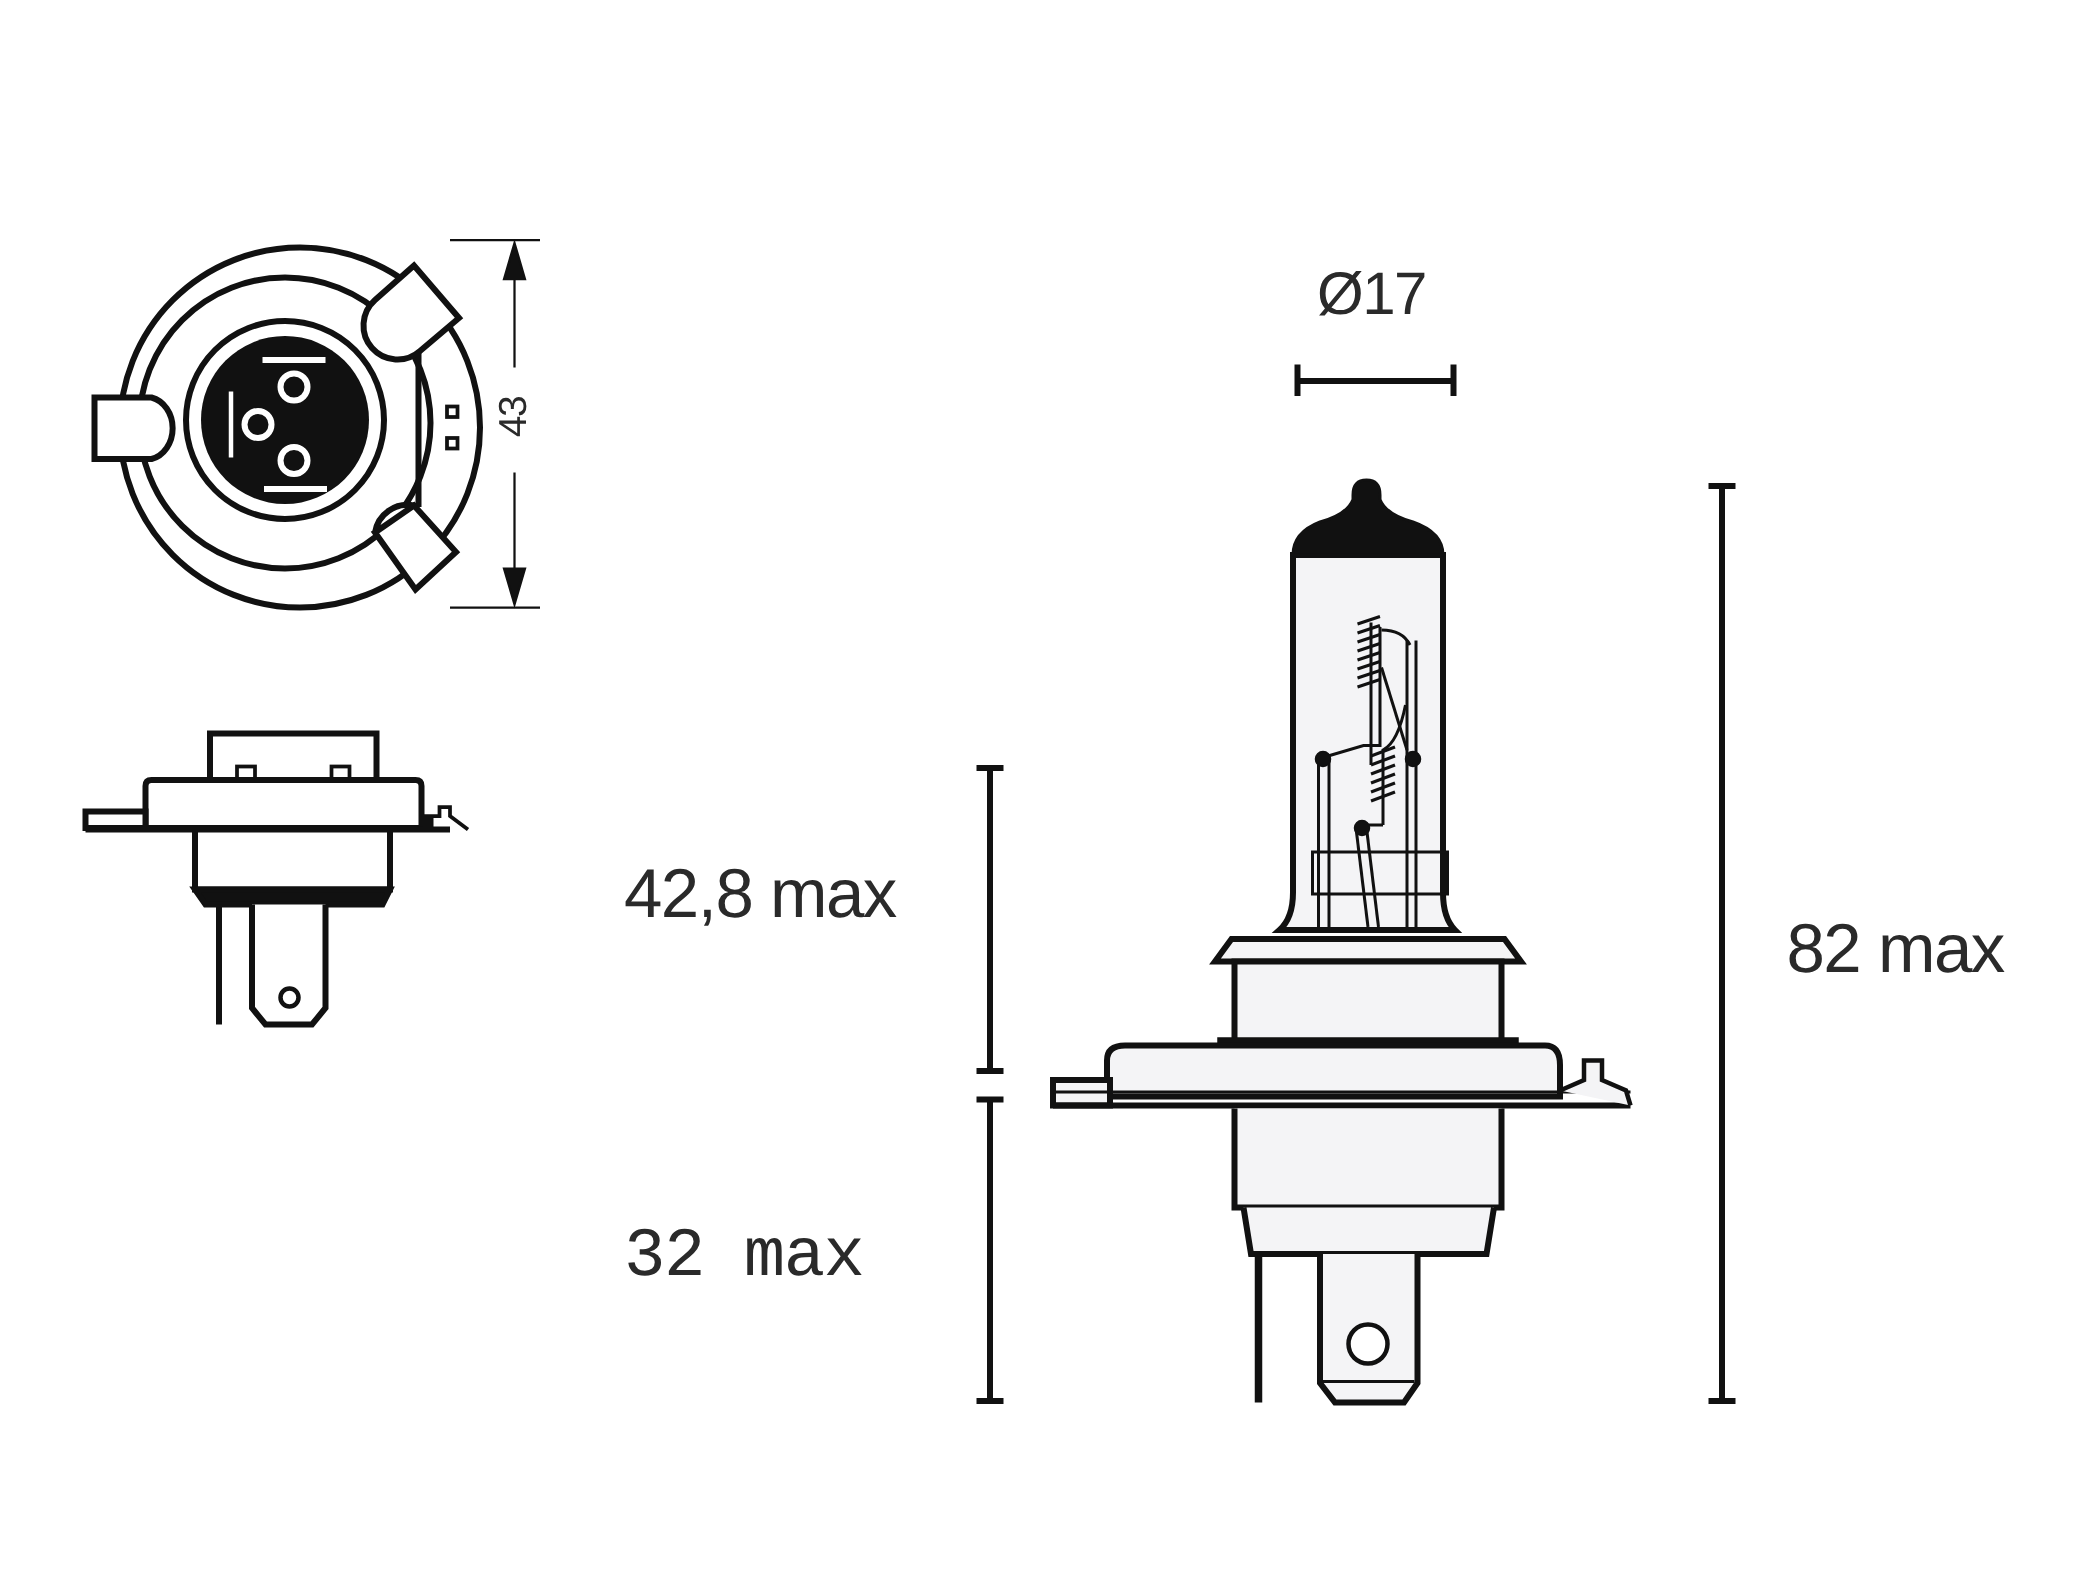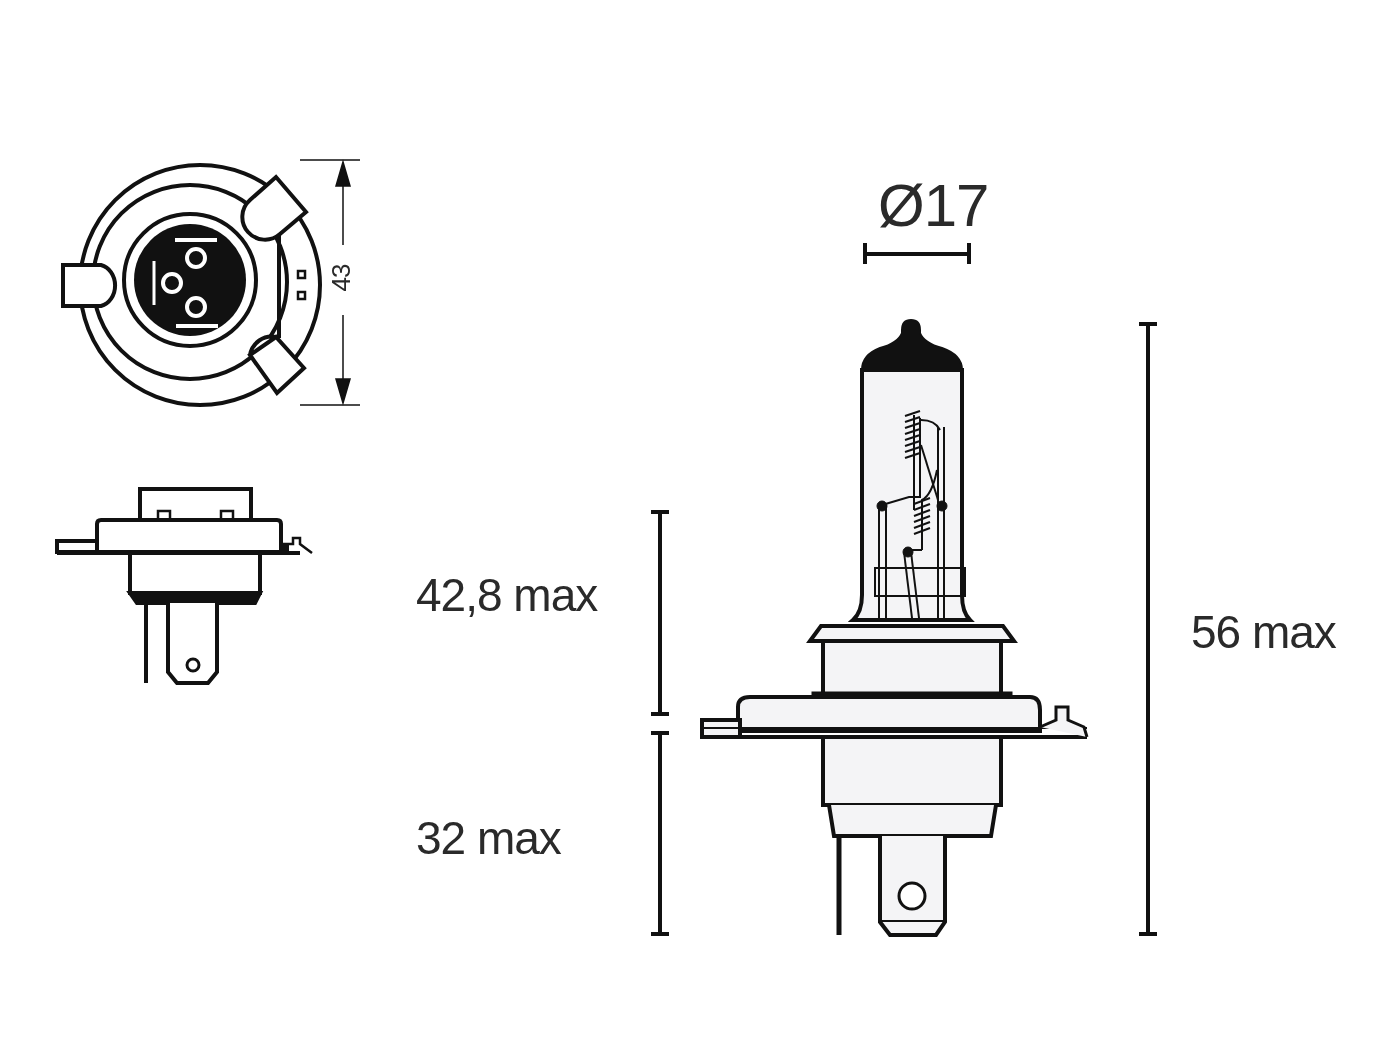--- a/index.html
+++ b/index.html
@@ -1,20 +1,20 @@
 <!DOCTYPE html>
 <html><head>
 <meta charset="utf-8">
 <style>
   html, body { margin: 0; padding: 0; background: #ffffff; }
   body { width: 1400px; height: 1050px; position: relative; overflow: hidden; font-family: "Liberation Sans", "DejaVu Sans", sans-serif; }
   svg { position: absolute; left: 0; top: 0; }
   .lbl { position: absolute; color: #2a2a2a; font-weight: 300; letter-spacing: -1px; white-space: nowrap; line-height: 1; }
   .big { font-size: 46px; }
-  .dia { font-size: 60px; }
+  .dia { font-size: 40px; }
   .small { font-size: 26px; transform: rotate(-90deg); transform-origin: center; }
 </style>
 </head>
 <body>
 
 <svg width="1400" height="1050" viewBox="0 0 1400 1050">
   <g fill="none" stroke="#111" stroke-linecap="butt">
 
     <g>
 
@@ -163,14 +163,14 @@
       <line x1="1148" y1="324" x2="1148" y2="934"></line>
       <line x1="1139" y1="324" x2="1157" y2="324"></line>
       <line x1="1139" y1="934" x2="1157" y2="934"></line>
     </g>
   </g>
 </svg>
 
 <div class="lbl small" style="left:328px; top:265px;">43</div>
 <div class="lbl dia" style="left:878px; top:176px;">Ø17</div>
 <div class="lbl big" style="left:416px; top:572px;">42,8 max</div>
-<div class="lbl big" style="left:416px; top:815px;">32 max</div>
-<div class="lbl big" style="left:1191px; top:609px;">56 max</div>
+<div class="lbl big" style="left:416px; top:815px;font-family:Liberation Mono, monospace;">32 max</div>
+<div class="lbl big" style="left:1191px; top:609px;">82 max</div>
 
 </body></html>

